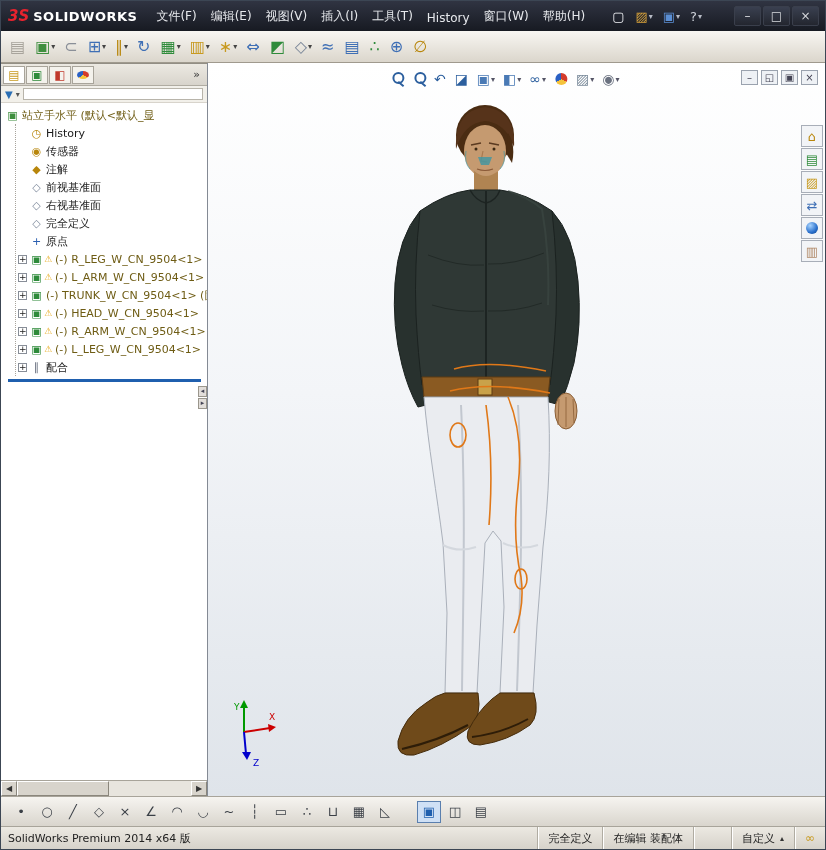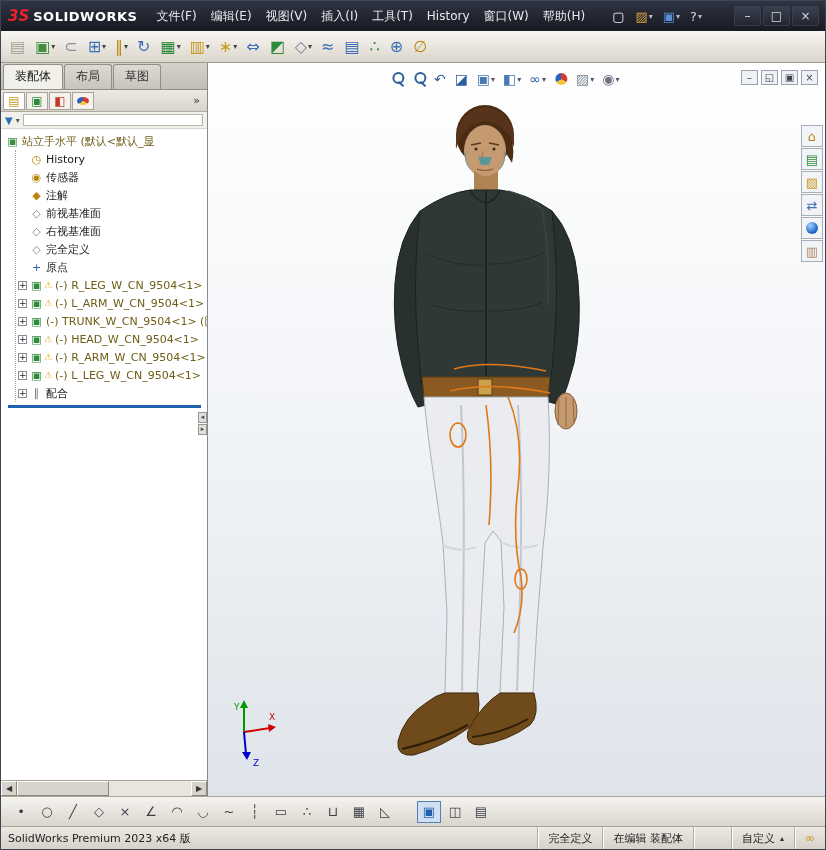--- a/index.html
+++ b/index.html
@@ -5,21 +5,21 @@
 *{margin:0;padding:0;box-sizing:border-box}
 html,body{background:#9aa2ac}
 body{font-family:"DejaVu Sans","Liberation Sans",sans-serif}
 .app{width:826px;height:850px;border:1px solid #3c4654;background:#dcd8d0;display:flex;flex-direction:column;overflow:hidden}
 .spacer{flex:1}
 
 .titlebar{height:30px;background:linear-gradient(#303442,#171a22);display:flex;align-items:center;color:#e6e8ec;font-size:12px;flex:0 0 auto}
 .logo{display:flex;align-items:center;gap:4px;padding:0 12px 0 7px}
 .logo-mark{color:#e8232e;font-weight:bold;font-style:italic;font-size:15px}
 .logo-text{font-weight:bold;letter-spacing:.5px;font-size:13px;color:#fff}
-.menubar{display:flex;align-items:center}
+.menubar{display:flex;align-items:flex-end}
 .menu-item{padding:4px 7px;cursor:default;white-space:nowrap}
 .tb-quick{display:flex;align-items:center;margin-left:16px;gap:2px}
 .q-icon{display:flex;align-items:center;padding:2px 3px;border:1px solid transparent}
 .q-icon .glyph{font-size:13px;line-height:13px}
 .caret{font-size:8px;color:#b8bcc6;margin-left:1px}
 .win-controls{display:flex;gap:2px;padding-right:6px}
 .win-btn{width:27px;height:20px;text-align:center;line-height:18px;font-size:12px;color:#d8dade;border:1px solid #3a3f4c;background:linear-gradient(#3a4050,#23262f);border-radius:2px}
 
 .toolbar{height:32px;background:linear-gradient(#f8f6f2,#dbd6cc);border-bottom:1px solid #a09a8e;display:flex;align-items:center;padding:0 5px;gap:1px;flex:0 0 auto}
 .tb-icon{display:flex;align-items:center;height:26px;padding:0 3px;border:1px solid transparent;border-radius:2px}
@@ -201,25 +201,20 @@
       </span>
       <span class="tb-icon">
         <span class="glyph" style="color: rgb(184, 134, 11);">∅</span>
         <span class="caret"></span>
       </span>
   </div>
 
   <div class="content">
 
     <div class="left-col">
-      <div class="cmd-tabs">
-        <span class="cmd-tab active">装配体</span>
-          <span class="cmd-tab">布局</span>
-          <span class="cmd-tab">草图</span>
-      </div>
       <div class="panel">
         <div class="pane-tabs">
           <span class="pane-tab active">
               <span class="glyph" style="color: rgb(200, 154, 32);">▤</span>
             </span>
             <span class="pane-tab">
               <span class="glyph" style="color: rgb(46, 139, 58);">▣</span>
             </span>
             <span class="pane-tab">
               <span class="glyph" style="color: rgb(192, 57, 43);">◧</span>
@@ -486,21 +481,21 @@
       <span class="bt-icon">⊔</span>
       <span class="bt-icon">▦</span>
       <span class="bt-icon">◺</span>
     <span class="bt-group"></span>
     <span class="bt-icon active">▣</span>
       <span class="bt-icon">◫</span>
       <span class="bt-icon">▤</span>
   </div>
 
   <div class="status-bar">
-    <span class="sb-left">SolidWorks Premium 2023 x64 版</span>
+    <span class="sb-left">SolidWorks Premium 2014 x64 版</span>
     <span class="spacer"></span>
     <span class="sb-seg">完全定义</span>
     <span class="sb-seg">在编辑 装配体</span>
     <span class="sb-seg sb-blank"></span>
     <span class="sb-seg">
         <span>自定义</span>
         <span class="sb-caret">▴</span>
       </span>
     <span class="sb-seg">
         <span class="sb-icon">∞</span>

